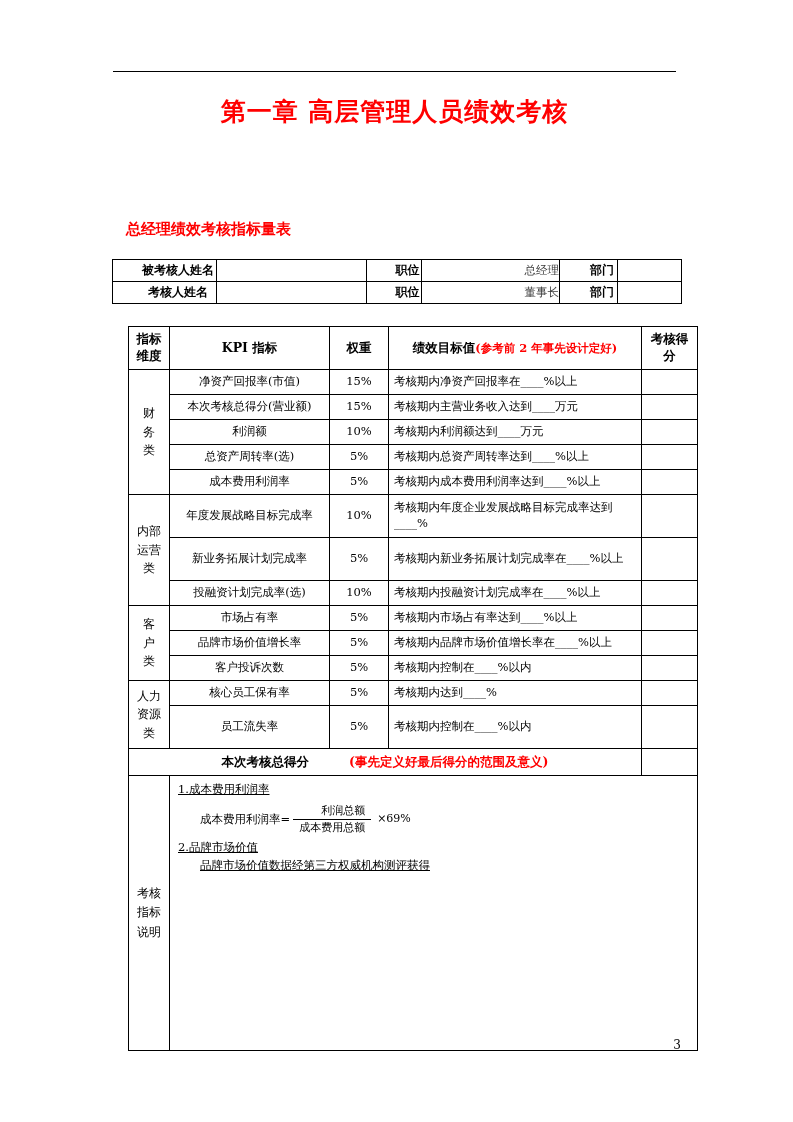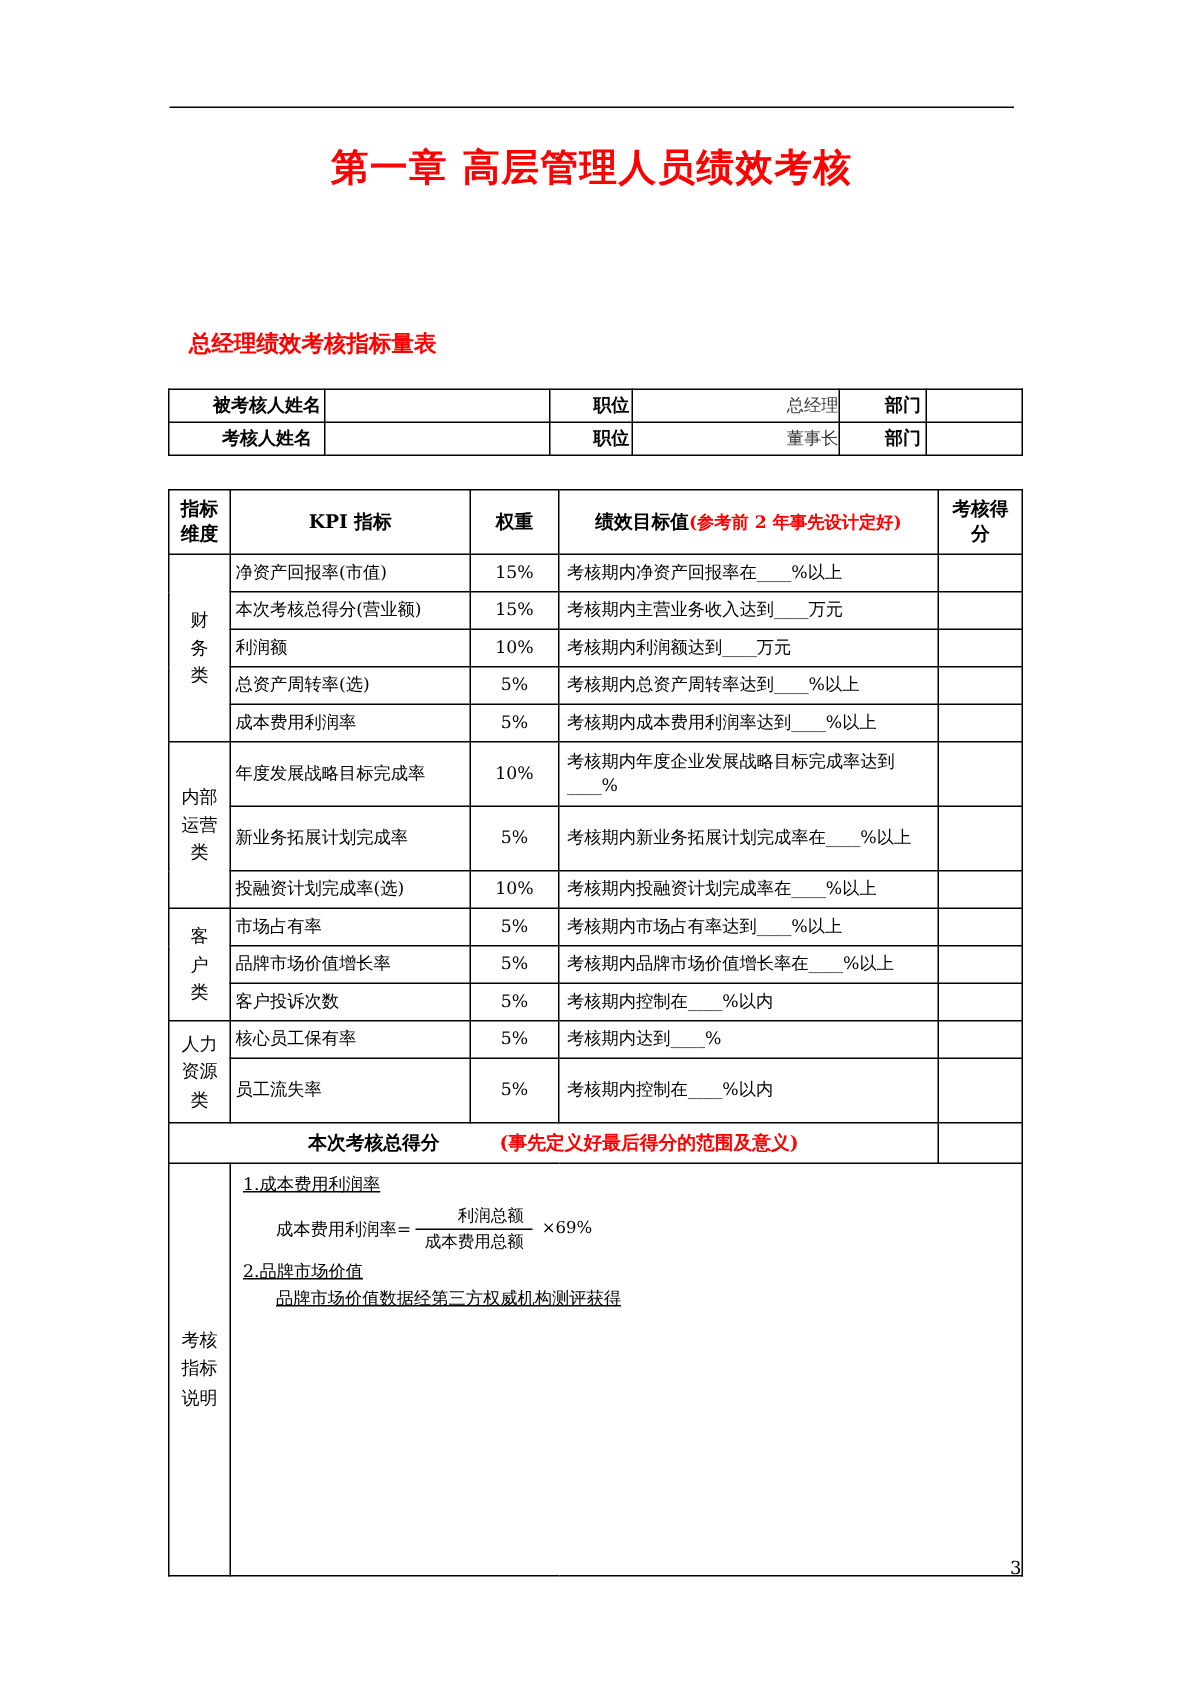--- a/index.html
+++ b/index.html
@@ -85,21 +85,21 @@
   .info-value {
     text-align: right;
     font-size: 11.5px;
     color: #3b3b3b;
   }
   .info-blank { }
 
   
   .kpi-table {
     position: absolute;
-    left: 112px;
+    left: 128px;
     top: 326px;
     width: 569px;
   }
   .kpi-table td {
     padding: 2px 3px;
   }
   .th {
     text-align: center;
     font-weight: bold;
     font-size: 12.5px;
@@ -109,20 +109,21 @@
     color: #ff0000;
     font-size: 11.5px;
   }
   .dim-cell {
     text-align: center;
     font-size: 12px;
     vertical-align: middle;
     line-height: 1.55;
   }
   .kpi-name {
+    text-align: center;
     font-size: 11.5px;
   }
   .weight {
     text-align: center;
     font-size: 11.5px;
   }
   .target {
     text-align: left;
     font-size: 11.5px;
     padding-left: 5px !important;

